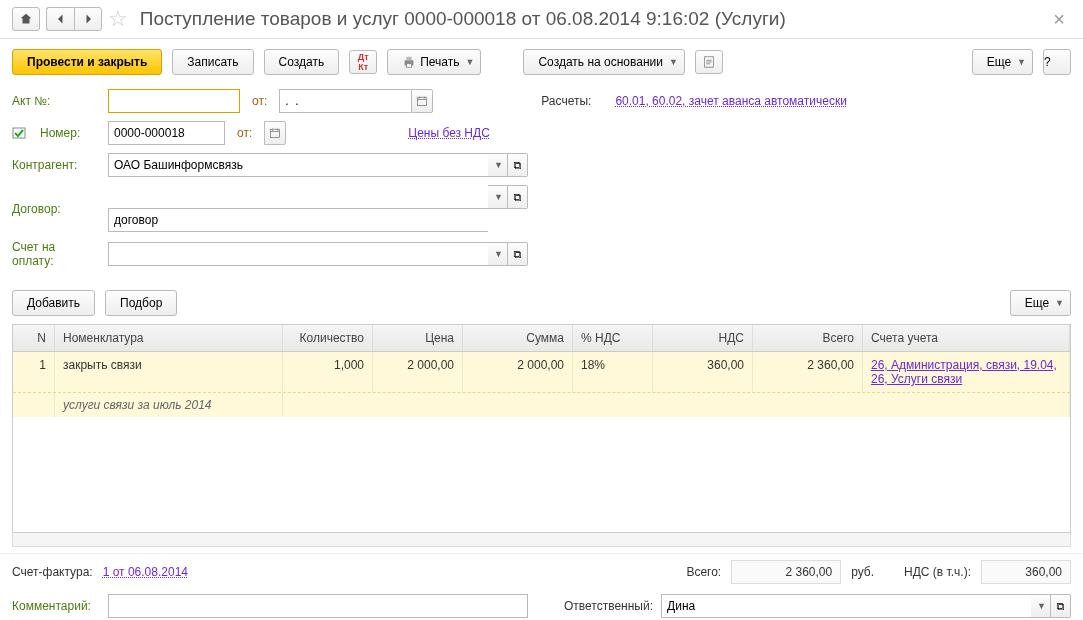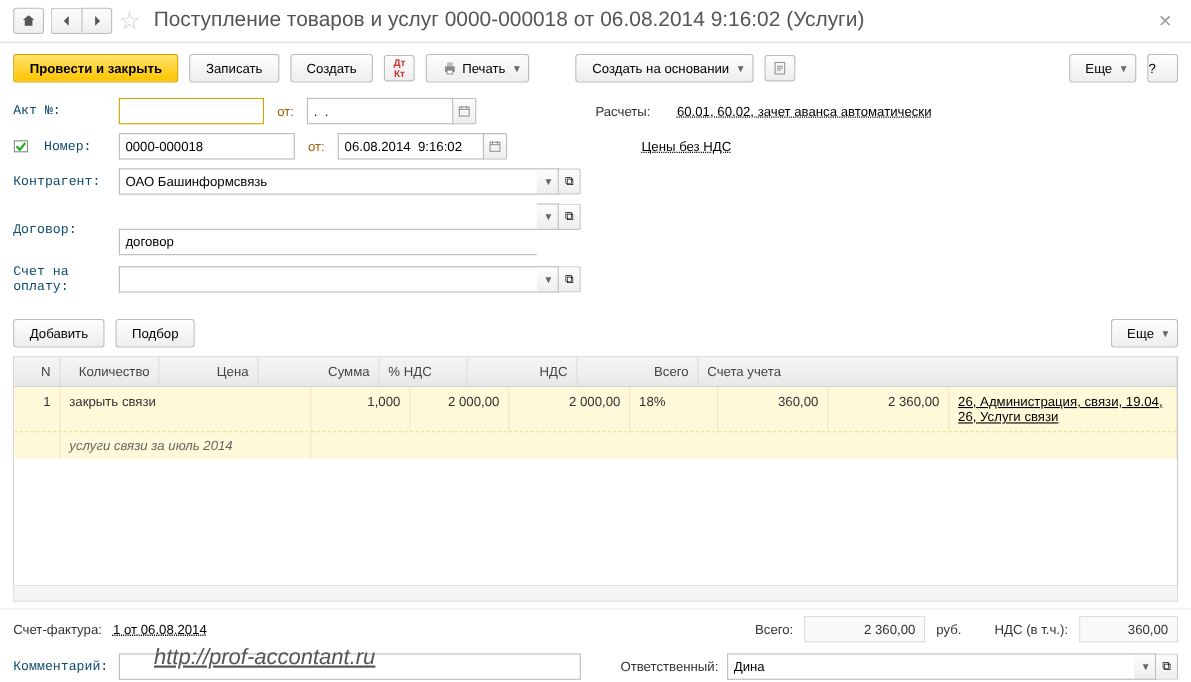--- a/index.html
+++ b/index.html
@@ -14,28 +14,28 @@
   .title { font-size: 19px; color: #555; margin-left: 6px; flex: 1; }
   .close { font-size: 20px; color: #999; cursor: pointer; padding: 0 6px; }
   .toolbar { display: flex; align-items: center; padding: 10px 12px; gap: 10px; }
   .btn { border: 1px solid #bbb; background: linear-gradient(#fdfdfd,#eee); border-radius: 3px; padding: 5px 14px; cursor: pointer; font-size: 12px; display: inline-flex; align-items: center; gap: 4px; }
   .btn-primary { background: linear-gradient(#ffe36b,#ffc400); border-color: #d6a400; font-weight: bold; }
   .btn-drop { padding-right: 6px; }
   .chev { font-size: 9px; color: #666; margin-left: 2px; }
   .spacer { flex: 1; }
   .form { padding: 4px 12px 10px; }
   .row { display: flex; align-items: center; margin-bottom: 8px; gap: 8px; }
-  .label { width: 88px; color: #0c4a6e; font-family: Liberation Mono, monospace; }
+  .label { width: 88px; color: #4d7c0f; }
   .input { height: 24px; border: 1px solid #bbb; padding: 2px 5px; background: #fff; font-size: 12px; }
   .input-outline { border: 1px solid #d6a400; background: #fff; }
   .ot { color: #a16207; margin: 0 4px; }
   .date-wrap { display: inline-flex; }
   .date-wrap .input { border-right: none; }
   .cal-btn { width: 22px; height: 24px; border: 1px solid #bbb; background: linear-gradient(#fdfdfd,#eee); display:inline-flex;align-items:center;justify-content:center;cursor:pointer; border-radius: 0 2px 2px 0;}
-  .link { color: #000000; text-decoration: underline dotted; cursor: pointer; }
+  .link { color: #6d28d9; text-decoration: underline dotted; cursor: pointer; }
   .col-right { margin-left: 100px; display: flex; gap: 24px; align-items: center; }
   .sel-wrap { display: inline-flex; position: relative; }
   .sel-wrap .input { border-right: none; }
   .sel-btn { width: 20px; height: 24px; border: 1px solid #bbb; background: linear-gradient(#fdfdfd,#eee); border-left: none; display:inline-flex;align-items:center;justify-content:center;cursor:pointer; }
   .sel-btn:last-child { border-radius: 0 2px 2px 0; }
   .table-toolbar { padding: 4px 12px 8px; display:flex; gap:10px; }
   .grid { margin: 0 12px; border: 1px solid #ccc; }
   .ghead { display: flex; background: linear-gradient(#f5f5f5,#e8e8e8); border-bottom: 1px solid #ccc; }
   .ghead > div { padding: 6px 8px; border-right: 1px solid #ddd; font-size: 12px; color: #444; }
   .grow > div { padding: 6px 8px; border-right: 1px solid #f0e8c5; }
@@ -142,24 +142,23 @@
   </div>
 
   <div class="row">
     <span style="width:20px;display:inline-flex;align-items:center">
       <svg width="16" height="14">
           <rect x="1" y="2" width="12" height="10" fill="#fff" stroke="#888"></rect>
           <path d="M3 7l3 3 5-6" stroke="#2a2" stroke-width="2" fill="none"></path>
         </svg>
     </span>
     <span class="label" style="width:60px">Номер:</span>
-    <input class="input" style="width: 160px;" value="0000-000018">
+    <input class="input" style="width: 117px;" value="0000-000018">
     <span class="ot">от:</span>
     <span class="date-wrap">
-      <input class="input" style="width: 132px;" value="06.08.2014  9:16:02">
       <button class="cal-btn">
         <svg width="12" height="12" viewBox="0 0 16 16">
             <rect x="2" y="3" width="12" height="11" fill="none" stroke="#777"></rect>
             <path stroke="#777" d="M2 6h12M5 2v3M11 2v3"></path>
           </svg>
       </button>
     </span>
     <span class="col-right" style="margin-left:114px">
       <span class="link">Цены без НДС</span>
     </span>
@@ -211,20 +210,21 @@
   <span class="spacer"></span>
   <button class="btn btn-drop">
     <span>Еще</span>
     <span class="chev">▼</span>
   </button>
 </div>
 
 <div class="grid">
   <div class="ghead">
     <div class="col-n">N</div>
+    <div class="col-name">Номенклатура</div>
     <div class="col-qty">Количество</div>
     <div class="col-price">Цена</div>
     <div class="col-sum">Сумма</div>
     <div class="col-vat">% НДС</div>
     <div class="col-vatv">НДС</div>
     <div class="col-total">Всего</div>
     <div class="col-acc">Счета учета</div>
   </div>
   <div class="gbody">
     <div class="grow">
@@ -268,14 +268,13 @@
     <span class="sel-wrap" style="flex:1">
       <input class="input" style="flex: 1 1 0%; width: 100%;" value="Дина">
       <button class="sel-btn">
           <span class="chev">▼</span>
         </button>
       <button class="sel-btn">
           <span style="font-size:11px">⧉</span>
         </button>
     </span>
   </div>
-  <span class="watermark">http://prof-accontant.ru</span>
 </div>
 
 </body></html>

